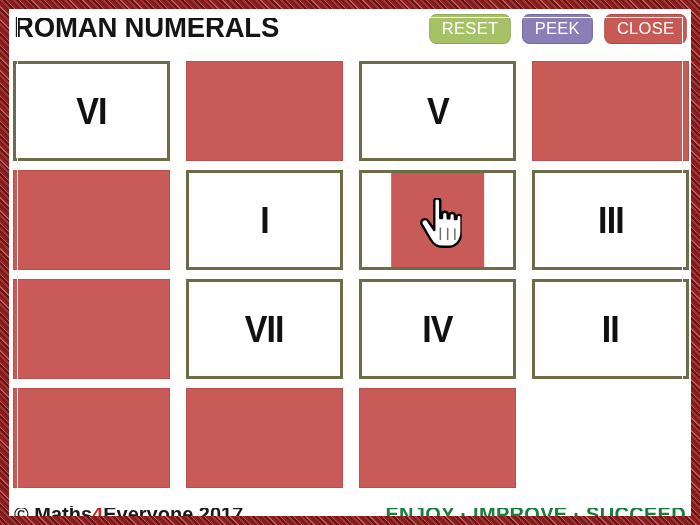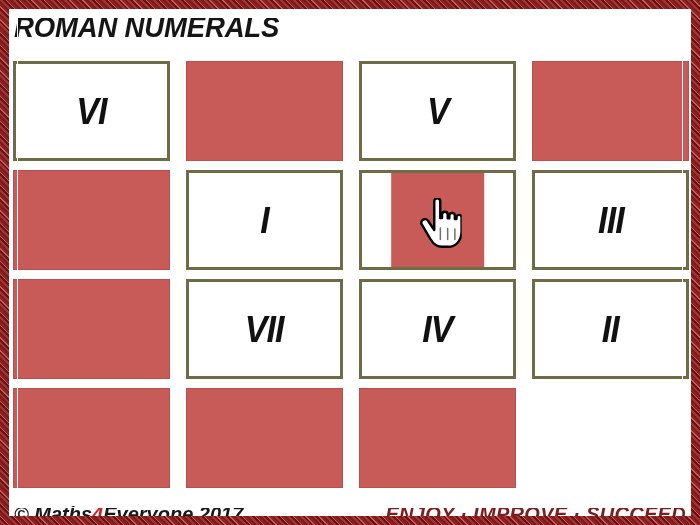--- a/index.html
+++ b/index.html
@@ -11,21 +11,20 @@
     font-family: "Liberation Sans", sans-serif;
   }
 
   #app {
     position: relative;
     width: 700px;
     height: 525px;
     background: #ffffff;
     overflow: hidden;
     box-sizing: border-box;
-    font-style: italic;
   }
 
   
   .frame {
     position: absolute;
     inset: 0;
     pointer-events: none;
     z-index: 40;
     box-sizing: border-box;
     border: 9px solid #8e2222;
@@ -175,33 +174,38 @@
     left: 0;
     top: 0;
     color: #1a1a1a;
     white-space: nowrap;
   }
   .copyright .hl { color: #cc2222; }
   .tagline {
     position: absolute;
     right: 0;
     top: 0;
-    color: #7f1d1d;
+    color: #15803d;
     letter-spacing: 0.3px;
     white-space: nowrap;
   }
 </style>
 </head>
 <body>
 
 <div id="app">
 
   <div class="header">
     <div class="title">ROMAN NUMERALS</div>
 
+    <div class="btn-row">
+      <div class="btn btn-reset">RESET</div>
+      <div class="btn btn-peek">PEEK</div>
+      <div class="btn btn-close">CLOSE</div>
+    </div>
   </div>
 
   <div class="grid">
 
     <div class="cell face-up">
       <span class="cell-label">VI</span>
     </div>
     <div class="cell face-down">
       <span class="cell-label"></span>
     </div>

